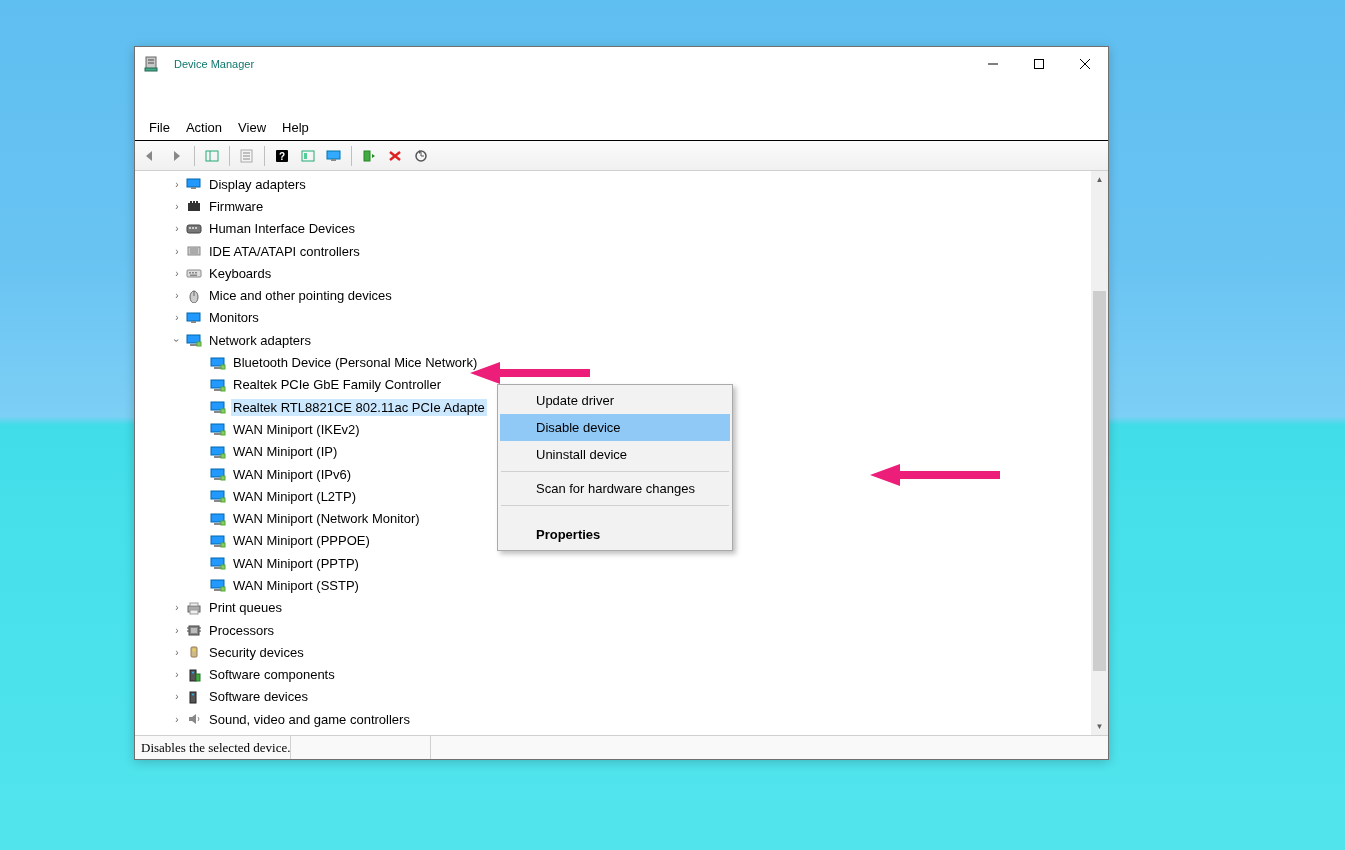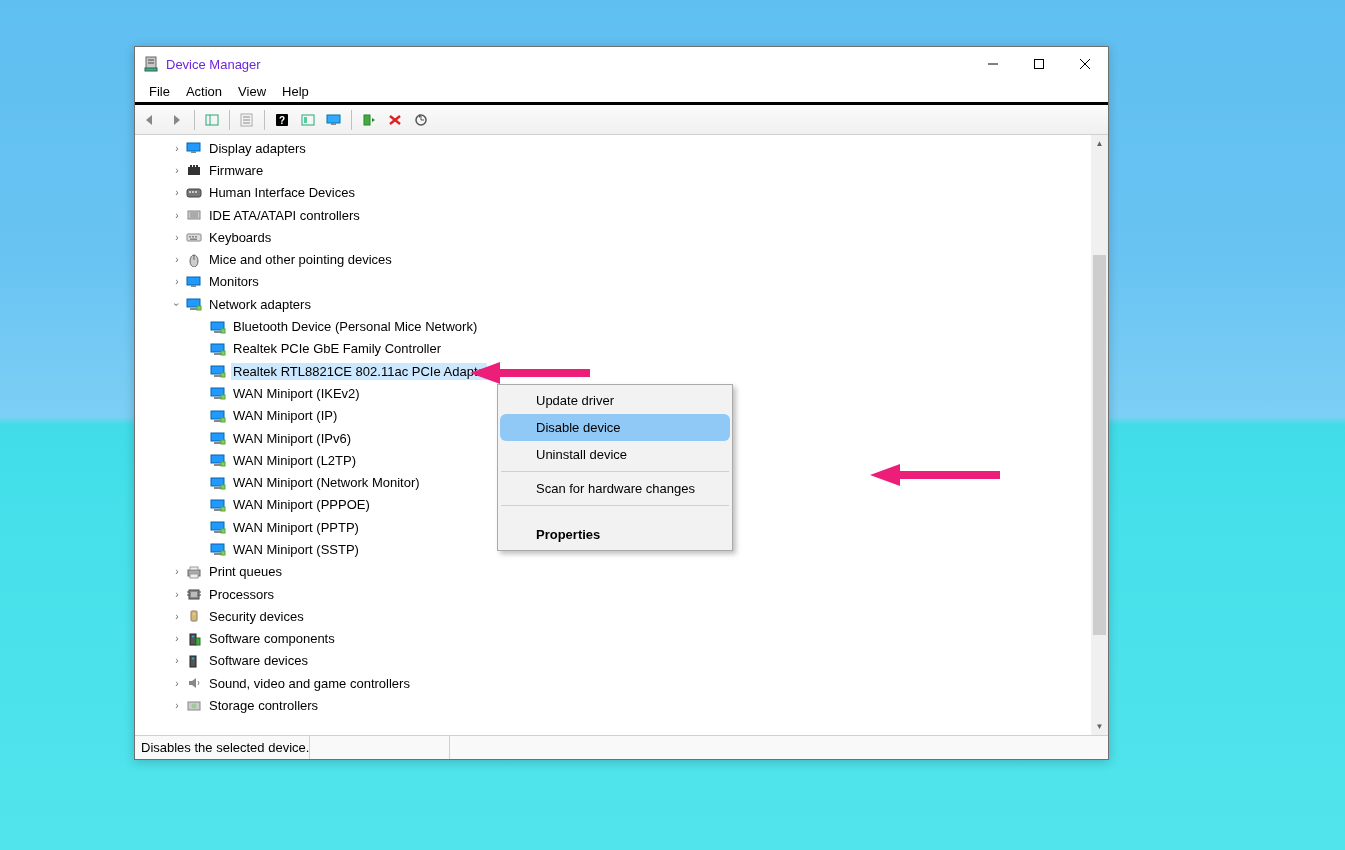--- a/index.html
+++ b/index.html
@@ -39,38 +39,40 @@
   background: #fff;
 }
 .titlebar-icon {
   width: 16px; height: 16px;
   margin-right: 7px;
   display: inline-flex;
   align-items: center;
   justify-content: center;
 }
 .titlebar-text {
-  font-size: 13px;
-  color: #6d28d9;
+  font-size: 11px;
+  color: #0f766e;
   flex: 1;
+  margin-left: 8px;
 }
 .win-controls { display: flex; }
 .win-btn {
   width: 46px; height: 32px;
   display: flex; align-items: center; justify-content: center;
   cursor: pointer;
   font-size: 10px;
   font-family: "Segoe MDL2 Assets", sans-serif;
 }
 .menubar {
   height: 24px;
   display: flex;
-  align-items: flex-end;
+  align-items: flex-start;
   padding-left: 6px;
-  border-bottom: 3px solid #000000;
+  border-bottom: 1px solid #000000;
+  margin-top: 36px;
 }
 .menu-item {
   padding: 3px 8px;
   font-size: 13px;
   cursor: default;
 }
 .toolbar {
   height: 30px;
   display: flex;
   align-items: center;
@@ -150,40 +152,40 @@
   background: #cdcdcd;
 }
 .statusbar {
   height: 24px;
   border-top: 1px solid #d0d0d0;
   display: flex;
   align-items: center;
   padding: 0 6px;
   font-size: 13px;
   background: #f9f9f9;
+  font-family: Liberation Serif, serif;
 }
 .status-cell { width: 140px; height: 100%; border-left: 1px solid #d0d0d0; }
 .context-menu {
   position: absolute;
   left: 497px;
   top: 384px;
   width: 236px;
   background: #f2f2f2;
   border: 1px solid #aaa;
   box-shadow: 3px 3px 5px rgba(0,0,0,.25);
   padding: 2px;
   font-size: 13px;
 }
 .ctx-item {
   padding: 6px 18px 6px 36px;
   cursor: default;
 }
 .ctx-item:hover, .ctx-item.highlighted {
   background: #90c8f6;
-  border-radius: 6px;
 }
 .ctx-item.bold { font-weight: 700; margin-top: 15px; }
 .ctx-sep {
   height: 1px; background: #d0d0d0;
   margin: 3px 1px;
 }
 .arrow {
   position: absolute;
   pointer-events: none;
 }

